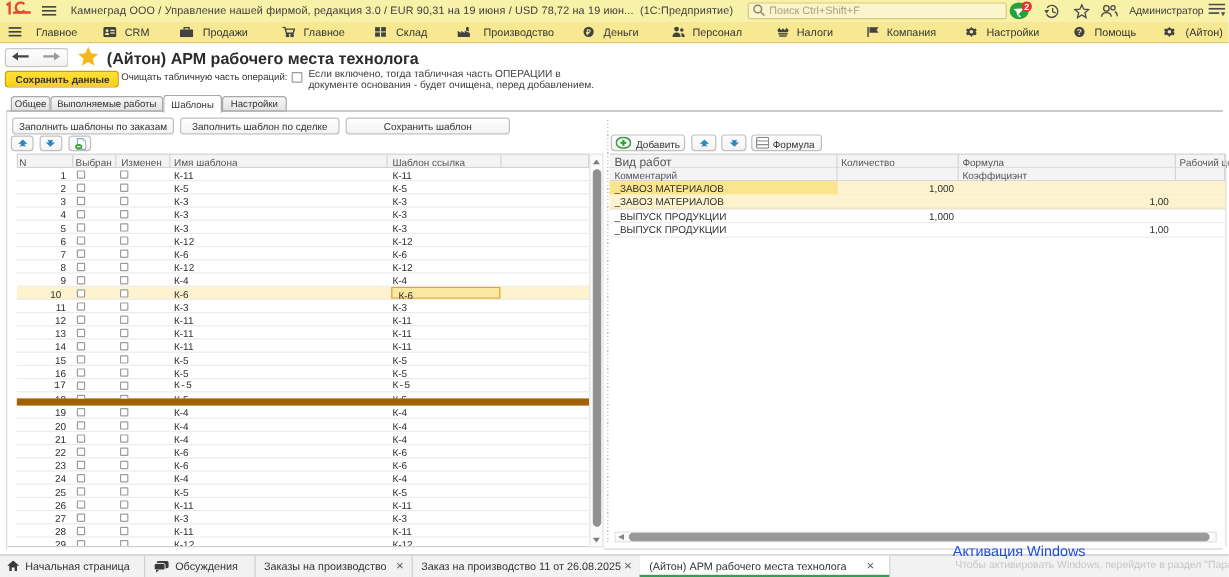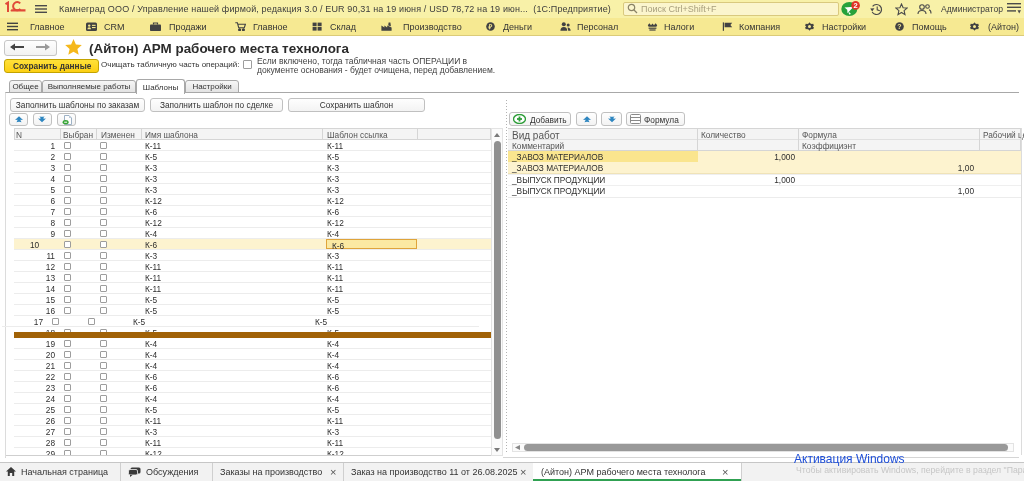--- a/index.html
+++ b/index.html
@@ -290,21 +290,21 @@
     <div class="abs" style="left:313px;top:1px;font-size:8.3px;color:#2e2e2e;">К-12</div>
   </div>
 <div class="abs" style="left:14px;top:228px;width:477px;height:11px;border-bottom:1px solid #ececec;box-sizing:border-box;overflow:hidden;">
     <div class="abs" style="left:0;top:1px;width:41px;text-align:right;font-size:8.3px;color:#2e2e2e;">9</div>
     <div class="cb abs" style="left:50px;top:2px;width:7px;height:7px;"></div>
     <div class="cb abs" style="left:86px;top:2px;width:7px;height:7px;"></div>
     <div class="abs" style="left:131px;top:1px;font-size:8.3px;color:#2e2e2e;">К-4</div>
     <div class="abs" style="left:313px;top:1px;font-size:8.3px;color:#2e2e2e;">К-4</div>
   </div>
 <div class="abs" style="left:14px;top:239px;width:477px;height:11px;background:#fdf3cf;border-bottom:1px solid #ececec;box-sizing:border-box;overflow:hidden;">
-    <div class="abs" style="left:0;top:1px;width:41px;text-align:center;font-size:8.3px;color:#2e2e2e;">10</div>
+    <div class="abs" style="left:12px;top:1px;width:41px;text-align:center;font-size:8.3px;color:#2e2e2e;">10</div>
     <div class="cb abs" style="left:50px;top:2px;width:7px;height:7px;"></div>
     <div class="cb abs" style="left:86px;top:2px;width:7px;height:7px;"></div>
     <div class="abs" style="left:131px;top:1px;font-size:8.3px;color:#2e2e2e;">К-6</div>
     <div class="abs" style="left:312px;top:0;width:91px;height:10px;background:#fbe9a2;border:1px solid #dfa43b;box-sizing:border-box;">
       <span style="position:absolute;left:5px;top:0.5px;font-size:8.3px;color:#2e2e2e;">К-6</span>
     </div>
   </div>
 <div class="abs" style="left:14px;top:250px;width:477px;height:11px;border-bottom:1px solid #ececec;box-sizing:border-box;overflow:hidden;">
     <div class="abs" style="left:0;top:1px;width:41px;text-align:right;font-size:8.3px;color:#2e2e2e;">11</div>
     <div class="cb abs" style="left:50px;top:2px;width:7px;height:7px;"></div>
@@ -340,21 +340,21 @@
     <div class="abs" style="left:131px;top:1px;font-size:8.3px;color:#2e2e2e;">К-5</div>
     <div class="abs" style="left:313px;top:1px;font-size:8.3px;color:#2e2e2e;">К-5</div>
   </div>
 <div class="abs" style="left:14px;top:305px;width:477px;height:11px;border-bottom:1px solid #ececec;box-sizing:border-box;overflow:hidden;">
     <div class="abs" style="left:0;top:1px;width:41px;text-align:right;font-size:8.3px;color:#2e2e2e;">16</div>
     <div class="cb abs" style="left:50px;top:2px;width:7px;height:7px;"></div>
     <div class="cb abs" style="left:86px;top:2px;width:7px;height:7px;"></div>
     <div class="abs" style="left:131px;top:1px;font-size:8.3px;color:#2e2e2e;">К-5</div>
     <div class="abs" style="left:313px;top:1px;font-size:8.3px;color:#2e2e2e;">К-5</div>
   </div>
-<div class="abs" style="left:2px;top:316px;width:477px;height:11px;border-bottom:1px solid #ececec;box-sizing:border-box;overflow:hidden;">
+<div class="abs" style="left:14px;top:316px;width:477px;height:11px;border-bottom:1px solid #ececec;box-sizing:border-box;overflow:hidden;font-family:Liberation Mono, monospace;">
     <div class="abs" style="left:0;top:1px;width:41px;text-align:right;font-size:8.3px;color:#2e2e2e;">17</div>
     <div class="cb abs" style="left:50px;top:2px;width:7px;height:7px;"></div>
     <div class="cb abs" style="left:86px;top:2px;width:7px;height:7px;"></div>
     <div class="abs" style="left:131px;top:1px;font-size:8.3px;color:#2e2e2e;">К-5</div>
     <div class="abs" style="left:313px;top:1px;font-size:8.3px;color:#2e2e2e;">К-5</div>
   </div>
 <div class="abs" style="left:14px;top:327px;width:477px;height:11px;border-bottom:6px solid #a16207;box-sizing:border-box;overflow:hidden;">
     <div class="abs" style="left:0;top:1px;width:41px;text-align:right;font-size:8.3px;color:#2e2e2e;">18</div>
     <div class="cb abs" style="left:50px;top:2px;width:7px;height:7px;"></div>
     <div class="cb abs" style="left:86px;top:2px;width:7px;height:7px;"></div>

